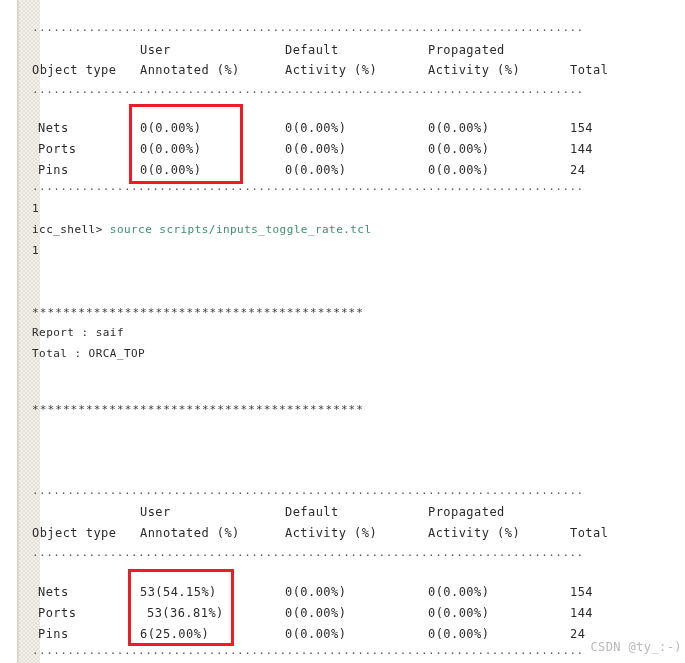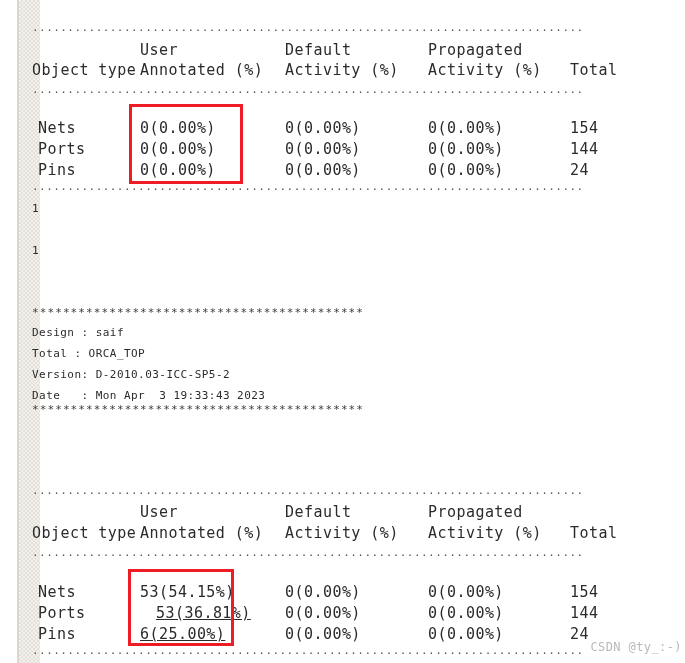--- a/index.html
+++ b/index.html
@@ -66,21 +66,21 @@
     overflow: hidden;
   }
   .prompt { color: #1d1d1d; }
   .cmd    { color: #3f8f6f; }
   .stars  { color: #3a3a3a; letter-spacing: 1.1px; }
 
   
   .cell {
     position: absolute;
     white-space: pre;
-    font-size: 15px;
+    font-size: 12px;
     line-height: 12px;
     letter-spacing: 0.45px;
     color: #2b2b2b;
   }
 
   
   .redbox {
     position: absolute;
     border: 3px solid #ee1c25;
     box-sizing: border-box;
@@ -135,33 +135,32 @@
   <div class="cell" style="left:38px; top:164px;">Pins</div>
   <div class="cell" style="left:140px; top:164px;">0(0.00%)</div>
   <div class="cell" style="left:285px; top:164px;">0(0.00%)</div>
   <div class="cell" style="left:428px; top:164px;">0(0.00%)</div>
   <div class="cell" style="left:570px; top:164px;">24</div>
 
   <div class="rule" style="left:32px; top:181px; width:640px;">..............................................................................</div>
 
   <div class="line" style="left:32px; top:203px;">1</div>
 
+  <div class="line" style="left:32px; top:224px;"><span class="prompt">icc_shell&gt;</span><span> </span><span class="cmd">source scripts/inputs_toggle_rate.tcl</span></div>
 
   <div class="line" style="left:32px; top:245px;">1</div>
 
 
   <div class="line stars" style="left:32px; top:307px;">*******************************************</div>
 
-  <div class="line" style="left:32px; top:327px;"><span>Design </span><span>: </span><span>saif</span></div>
+  <div class="line" style="left:32px; top:327px;"><span>Report </span><span>: </span><span>saif</span></div>
 
   <div class="line" style="left:32px; top:348px;"><span>Total </span><span>: </span><span>ORCA_TOP</span></div>
 
-  <div class="line" style="left:32px; top:369px;"><span>Version</span><span>: </span><span>D-2010.03-ICC-SP5-2</span></div>
-
-  <div class="line" style="left:32px; top:390px;"><span>Date   </span><span>: </span><span>Mon Apr  3 19:33:43 2023</span></div>
+
 
   <div class="line stars" style="left:32px; top:404px;">*******************************************</div>
 
   <div class="rule" style="left:32px; top:485px; width:640px;">..............................................................................</div>
 
   <div class="cell" style="left:140px; top:506px;">User</div>
   <div class="cell" style="left:285px; top:506px;">Default</div>
   <div class="cell" style="left:428px; top:506px;">Propagated</div>
 
   <div class="cell" style="left:32px; top:527px;">Object type</div>
@@ -172,27 +171,27 @@
 
   <div class="rule" style="left:32px; top:547px; width:640px;">..............................................................................</div>
 
   <div class="cell" style="left:38px; top:586px;">Nets</div>
   <div class="cell" style="left:140px; top:586px;">53(54.15%)</div>
   <div class="cell" style="left:285px; top:586px;">0(0.00%)</div>
   <div class="cell" style="left:428px; top:586px;">0(0.00%)</div>
   <div class="cell" style="left:570px; top:586px;">154</div>
 
   <div class="cell" style="left:38px; top:607px;">Ports</div>
-  <div class="cell" style="left:156px; top:607px;text-decoration:underline;">53(36.81%)</div>
+  <div class="cell" style="left:147px; top:607px;">53(36.81%)</div>
   <div class="cell" style="left:285px; top:607px;">0(0.00%)</div>
   <div class="cell" style="left:428px; top:607px;">0(0.00%)</div>
   <div class="cell" style="left:570px; top:607px;">144</div>
 
   <div class="cell" style="left:38px; top:628px;">Pins</div>
-  <div class="cell" style="left:140px; top:628px;text-decoration:underline;">6(25.00%)</div>
+  <div class="cell" style="left:140px; top:628px;">6(25.00%)</div>
   <div class="cell" style="left:285px; top:628px;">0(0.00%)</div>
   <div class="cell" style="left:428px; top:628px;">0(0.00%)</div>
   <div class="cell" style="left:570px; top:628px;">24</div>
 
   <div class="rule" style="left:32px; top:645px; width:640px;">..............................................................................</div>
 
 </div>
 
 <div class="redbox" style="left:129px; top:104px; width:114px; height:80px;"></div>
 <div class="redbox" style="left:128px; top:569px; width:106px; height:77px;"></div>

